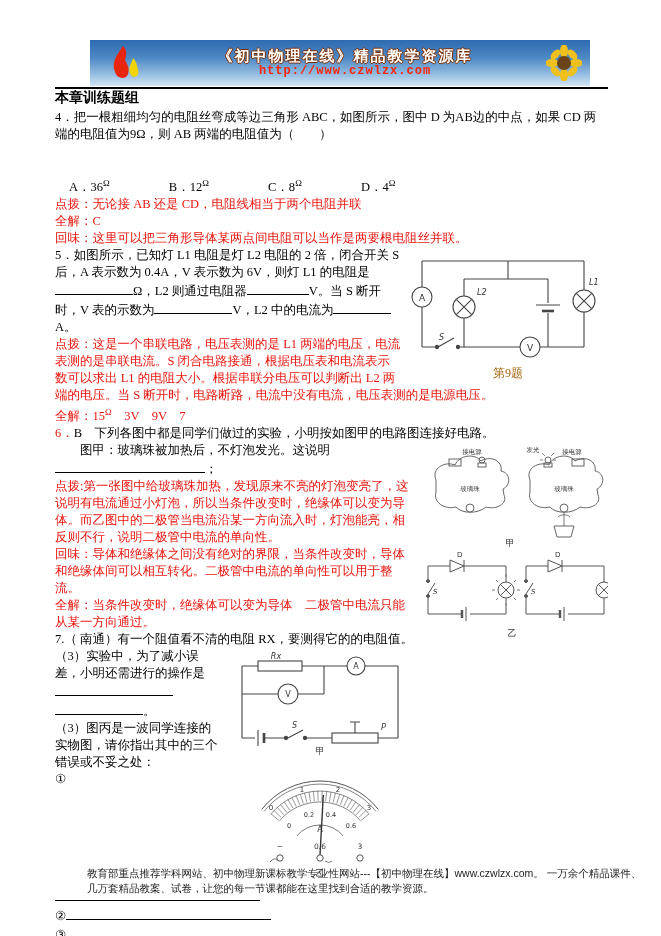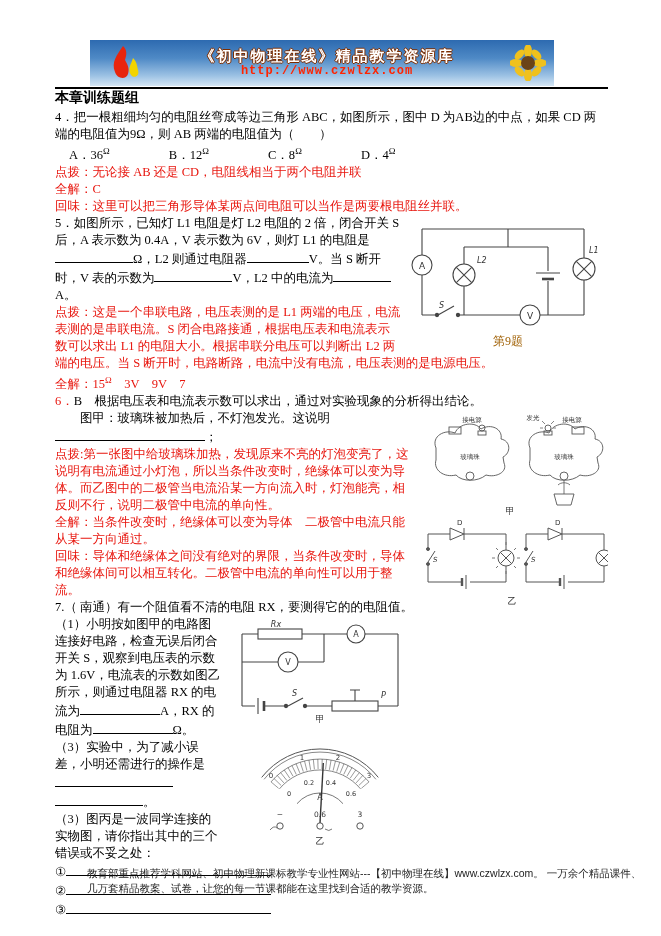--- a/index.html
+++ b/index.html
@@ -1,33 +1,33 @@
 <!DOCTYPE html>
 <html><head>
 <meta charset="utf-8">
 <style>
   html,body{margin:0;padding:0;background:#fff;}
   .page{position:relative;width:661px;height:936px;background:#fff;overflow:hidden;
         font-family:"Liberation Serif","DejaVu Serif",serif;font-size:12.5px;line-height:17px;color:#000;}
   
-  .banner{position:absolute;left:90px;top:40px;width:464px;height:46px;display:flex;align-items:center;
+  .banner{position:absolute;left:90px;top:40px;width:500px;height:46px;display:flex;align-items:center;
           background:linear-gradient(180deg,#2d6ab0 0%,#4f8ac6 40%,#9dc2e4 78%,#d5e6f4 100%);}
   .banner-text{flex:1;text-align:center;line-height:1.1;}
   .banner-title{font-size:15px;font-weight:bold;color:#fff;letter-spacing:2px;
                 text-shadow:1px 0 #7c2d00,-1px 0 #7c2d00,0 1px #7c2d00,0 -1px #7c2d00;}
   .banner-url{font-family:"Liberation Mono","DejaVu Sans Mono",monospace;font-size:12px;font-weight:bold;
               color:#ff2400;letter-spacing:1px;}
   .rule{position:absolute;left:55px;top:87px;width:553px;border-top:2px solid #000;}
   .main{position:absolute;left:55px;top:89px;width:553px;}
   .section-title{font-size:14px;font-weight:bold;margin:0 0 3px 0;}
   p{margin:0;}
   .red{color:#e8150d;}
   .blank{display:inline-block;border-bottom:1px solid #000;height:13px;vertical-align:baseline;}
   sup{font-size:9px;}
-  .opts{padding-left:14px;}
+  .opts{padding-left:14px;margin-top:32px;}
   .opts .opt{display:inline-block;margin-right:56px;}
   .fig{float:right;text-align:center;margin:2px 0 3px 7px;}
   .fig-caption{font-size:12px;line-height:14px;color:#a16207;}
   svg text{font-family:"DejaVu Sans",sans-serif;fill:#333;}
   .footer{position:absolute;left:87px;top:866px;width:556px;font-size:10.5px;line-height:15px;color:#1c1c1c;
           font-family:"Liberation Sans","DejaVu Sans",sans-serif;}
   .clear{clear:both;}
 </style>
 </head>
 <body>
@@ -100,21 +100,21 @@
         <text x="181" y="36" font-size="8" font-style="italic">L1</text>
         <text x="31" y="91" font-size="8" font-style="italic">S</text>
       </svg>
       <div class="fig-caption">第9题</div>
     </div>
 
     <p><span>5．如图所示，已知灯 L1 电阻是灯 L2 电阻的 2 倍，闭合开关 S 后，A 表示数为 0.4A，V 表示数为 6V，则灯 L1 的电阻是</span><span class="blank" style="width: 78px;"></span><span>Ω，L2 则通过电阻器</span><span class="blank" style="width: 62px;"></span><span>V。当 S 断开时，V 表的示数为</span><span class="blank" style="width: 78px;"></span><span>V，L2 中的电流为</span><span class="blank" style="width: 58px;"></span><span>A。</span></p>
     <p class="red">点拨：这是一个串联电路，电压表测的是 L1 两端的电压，电流表测的是串联电流。S 闭合电路接通，根据电压表和电流表示数可以求出 L1 的电阻大小。根据串联分电压可以判断出 L2 两端的电压。当 S 断开时，电路断路，电流中没有电流，电压表测的是电源电压。</p>
     <p class="red"><span>全解：15</span><sup>Ω</sup><span>　3V　9V　7</span></p>
 
-    <p><span class="red">6．</span><span>B　根据电压表和电流表示数可以求出，通过对实验现象的分析得出结论。</span></p>
+    <p><span class="red">6．</span><span>B　下列各图中都是同学们做过的实验，小明按如图甲的电路图连接好电路。</span></p>
 
     <div class="fig" style="width:188px">
       <svg width="188" height="198" viewBox="0 0 188 198">
         <g stroke="#555" fill="none" stroke-width="0.9">
 
           <path d="M16,36 C11,24 25,17 35,21 C39,11 55,9 61,17 C71,11 83,17 81,27 C91,29 91,41 83,45 L84,51 C88,60 76,66 66,63 C58,70 42,70 36,63 C24,66 13,58 16,48 Z"></path>
           <rect x="29" y="15" width="12" height="7"></rect>
           <circle cx="62" cy="16" r="3"></circle>
             <rect x="58" y="19" width="8" height="4"></rect>
           <circle cx="50" cy="64" r="4" fill="#fff"></circle>
@@ -168,22 +168,22 @@
         <text x="37" y="113" font-size="7">D</text>
         <text x="13" y="150" font-size="7" font-style="italic">S</text>
         <text x="135" y="113" font-size="7">D</text>
         <text x="111" y="150" font-size="7" font-style="italic">S</text>
         <text x="92" y="192" font-size="9" text-anchor="middle">乙</text>
       </svg>
     </div>
 
     <p><span>　　图甲：玻璃珠被加热后，不灯泡发光。这说明</span><span class="blank" style="width: 150px;"></span><span>；</span></p>
     <p class="red">点拨:第一张图中给玻璃珠加热，发现原来不亮的灯泡变亮了，这说明有电流通过小灯泡，所以当条件改变时，绝缘体可以变为导体。而乙图中的二极管当电流沿某一方向流入时，灯泡能亮，相反则不行，说明二极管中电流的单向性。</p>
+    <p class="red">回味：导体和绝缘体之间没有绝对的界限，当条件改变时，导体和绝缘体间可以相互转化。二极管中电流的单向性可以用于整流。</p>
     <p class="red">全解：当条件改变时，绝缘体可以变为导体　二极管中电流只能从某一方向通过。</p>
-    <p class="red">回味：导体和绝缘体之间没有绝对的界限，当条件改变时，导体和绝缘体间可以相互转化。二极管中电流的单向性可以用于整流。</p>
 
     <p>7.（ 南通）有一个阻值看不清的电阻 RX，要测得它的的电阻值。</p>
 
     <div class="fig" style="width:185px">
       <svg width="185" height="106" viewBox="0 0 185 106">
         <g stroke="#444" fill="none" stroke-width="1.1">
           <path d="M14,16 H30 M74,16 H119 M137,16 H170"></path>
           <rect x="30" y="11" width="44" height="10"></rect>
           <circle cx="128" cy="16" r="9"></circle>
           <path d="M170,16 V88 M14,16 V88"></path>
@@ -257,21 +257,20 @@
         <g stroke="#555" fill="none">
           <circle cx="52" cy="97" r="3.2"></circle>
             <circle cx="92" cy="97" r="3.2"></circle>
             <circle cx="132" cy="97" r="3.2"></circle>
           <path d="M42,101 Q46,96 49,99 M97,100 Q101,103 104,100" stroke-width="0.8"></path>
         </g>
         <text x="92" y="115" font-size="9" text-anchor="middle">乙</text>
       </svg>
     </div>
 
-    <p><span>（1）小明按如图甲的电路图连接好电路，检查无误后闭合开关 S，观察到电压表的示数为 1.6V，电流表的示数如图乙所示，则通过电阻器 RX 的电流为</span><span class="blank" style="width: 80px;"></span><span>A，RX 的电阻为</span><span class="blank" style="width: 80px;"></span><span>Ω。</span></p>
     <p><span>（3）实验中，为了减小误差，小明还需进行的操作是</span><span class="blank" style="width: 118px;"></span><span class="blank" style="width: 88px;"></span><span>。</span></p>
     <p>（3）图丙是一波同学连接的实物图，请你指出其中的三个错误或不妥之处：</p>
     <p><span>①</span><span class="blank" style="width: 205px;"></span></p>
     <p><span>②</span><span class="blank" style="width: 205px;"></span></p>
     <p><span>③</span><span class="blank" style="width: 205px;"></span></p>
     <div class="clear"></div>
   </div>
 
   <div class="footer">教育部重点推荐学科网站、初中物理新课标教学专业性网站---【初中物理在线】www.czwlzx.com。 一万余个精品课件、几万套精品教案、试卷，让您的每一节课都能在这里找到合适的教学资源。</div>
 </div>

